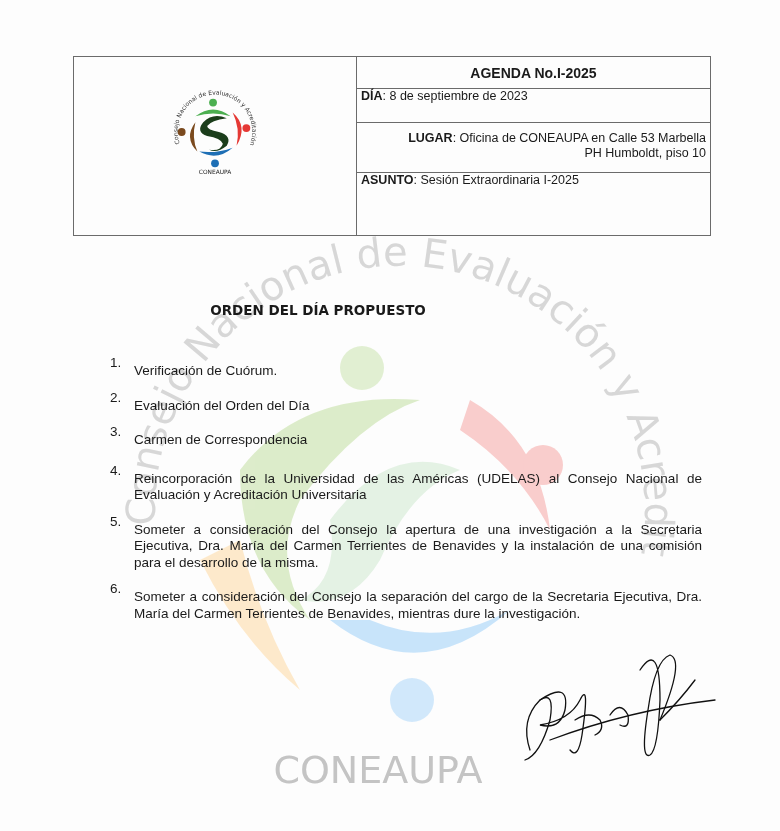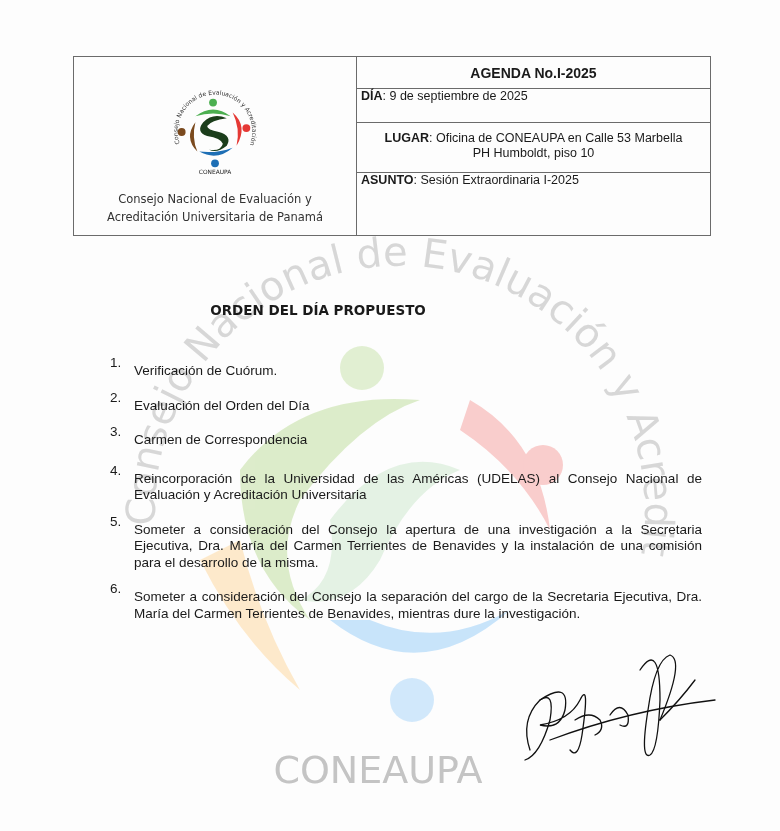--- a/index.html
+++ b/index.html
@@ -6,21 +6,21 @@
   body { width:780px; height:831px; background:#fdfdfd; position:relative; overflow:hidden; font-family:"Liberation Sans", sans-serif; color:#1a1a1a; }
   .header-table { position:absolute; left:73px; top:56px; width:638px; height:180px; border:1px solid #6b6b6b; box-sizing:border-box; display:flex; }
   .logo-cell { width:282px; border-right:1px solid #6b6b6b; position:relative; }
   .logo { position:absolute; left:92px; top:26px; width:98px; height:98px; }
   .org-name { position:absolute; left:0; right:0; top:133px; text-align:center; font-family:"DejaVu Sans", sans-serif; font-size:11.5px; line-height:18px; color:#333; }
   .info-cell { flex:1; display:flex; flex-direction:column; }
   .info-row { border-bottom:1px solid #6b6b6b; box-sizing:border-box; padding:0 4px; font-size:12.5px; display:flex; align-items:flex-start; padding-bottom:3px; }
   .info-row:last-child { border-bottom:none; }
   .info-row.title { justify-content:center; align-items:center; font-weight:bold; font-size:14px; padding-bottom:0; }
   .info-row b { font-weight:bold; }
-  .lugar { flex-direction:column; align-items:center; justify-content:center; line-height:15px; }
+  .lugar { flex-direction:column; align-items:flex-end; justify-content:center; line-height:15px; }
   .watermark { position:absolute; left:0; top:0; width:780px; height:831px; pointer-events:none; }
   .doc-title { position:absolute; left:0; width:636px; top:302px; text-align:center; font-family:"DejaVu Sans", sans-serif; font-weight:bold; font-size:13.5px; }
   .agenda { position:absolute; left:110px; top:355px; width:592px; margin:0; padding:0; list-style:none; font-size:13.5px; }
   .agenda li { display:flex; line-height:16.5px; }
   .agenda .num { width:24px; flex-shrink:0; }
   .agenda .txt { text-align:justify; flex:1;margin-top:8px; }
   .signature { position:absolute; left:510px; top:640px; width:210px; height:130px; }
 </style>
 </head>
 <body>
@@ -56,30 +56,26 @@
       <path d="M 30 34 Q 48 20 66 34 Q 48 28 30 34 Z" fill="#4caf50"></path>
       <circle cx="82" cy="46" r="4" fill="#e53935"></circle>
       <path d="M 68 30 Q 84 44 72 64 Q 76 46 68 30 Z" fill="#e53935"></path>
       <circle cx="16" cy="50" r="4" fill="#7b4a1e"></circle>
       <path d="M 30 40 Q 18 56 32 70 Q 26 56 30 40 Z" fill="#7b4a1e"></path>
       <circle cx="50" cy="82" r="4" fill="#1e6fb5"></circle>
       <path d="M 34 70 Q 52 80 68 66 Q 52 72 34 70 Z" fill="#1e6fb5"></path>
       <path d="M 62 36 Q 48 30 38 40 Q 30 50 42 54 Q 56 56 58 62 Q 56 70 44 68 Q 52 72 62 64 Q 68 54 54 50 Q 42 48 42 44 Q 46 38 62 36 Z" fill="#1b3d1b"></path>
       <text x="50" y="93" text-anchor="middle" font-size="6" font-family="DejaVu Sans, sans-serif" fill="#222">CONEAUPA</text>
     </svg>
-    <div class="org-name">
-      <div>Consejo Nacional de Evaluación y</div>
-      <div>Acreditación Universitaria de Panamá</div>
-    </div>
   </div>
   <div class="info-cell">
     <div class="info-row title" style="height:32px">AGENDA No.I-2025</div>
     <div class="info-row" style="height:34px">
       <b>DÍA</b>
-        <span>:  9 de septiembre de 2025</span>
+        <span>:  8 de septiembre de 2023</span>
     </div>
     <div class="info-row lugar" style="height:50px">
       <div><b>LUGAR</b><span>: Oficina de CONEAUPA en Calle 53 Marbella</span></div>
       <div>PH Humboldt, piso 10</div>
     </div>
     <div class="info-row" style="flex:1">
       <b>ASUNTO</b>
         <span>: Sesión Extraordinaria I-2025</span>
     </div>
   </div>

